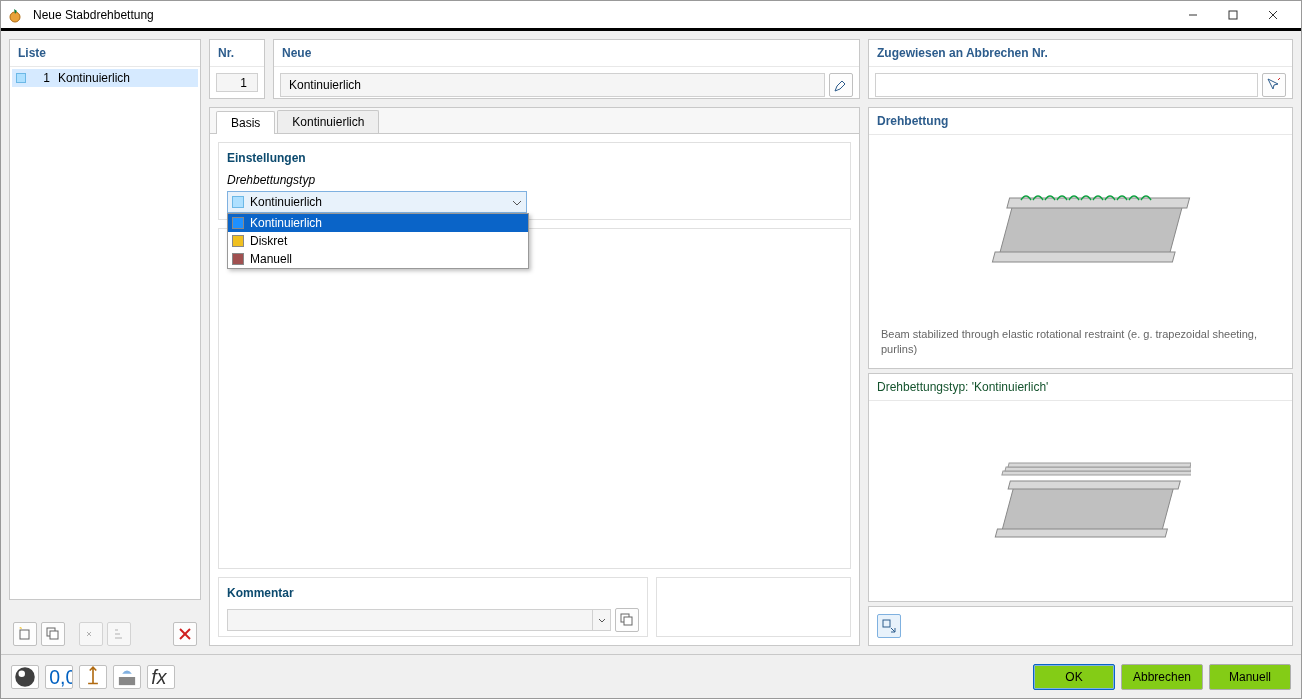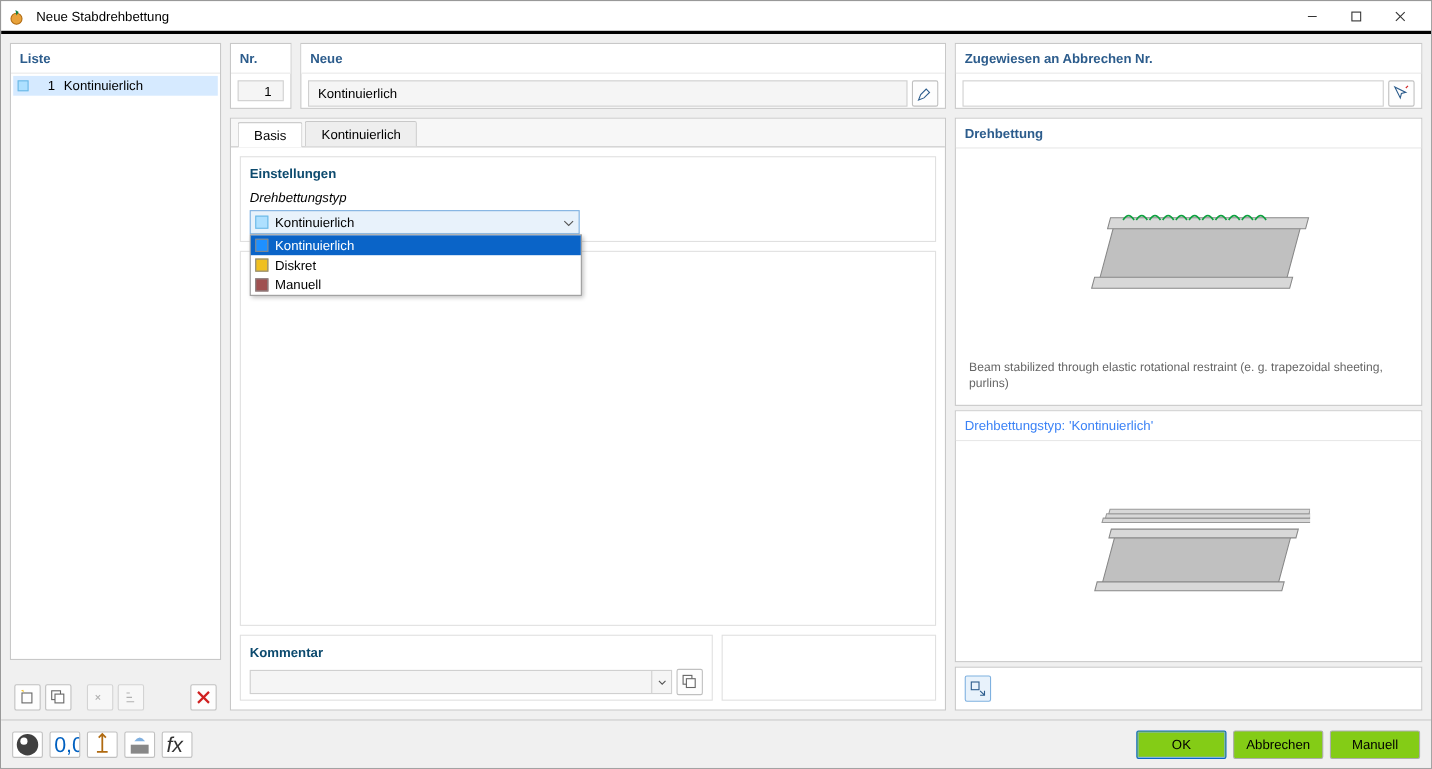--- a/index.html
+++ b/index.html
@@ -250,21 +250,21 @@
                 <rect x="45" y="78" width="180" height="10" fill="#d8d8d8" stroke="#888"></rect>
               </g>
               <g stroke="#10a040" stroke-width="1.5" fill="none">
                 <path d="M50 26 q5 -8 10 0 m2 0 q5 -8 10 0 m2 0 q5 -8 10 0 m2 0 q5 -8 10 0 m2 0 q5 -8 10 0 m2 0 q5 -8 10 0 m2 0 q5 -8 10 0 m2 0 q5 -8 10 0 m2 0 q5 -8 10 0 m2 0 q5 -8 10 0 m2 0 q5 -8 10 0"></path>
               </g>
             </svg>
           </div>
           <div class="pdesc">Beam stabilized through elastic rotational restraint (e. g. trapezoidal sheeting, purlins)</div>
         </div>
         <div class="preview-panel prev2">
-          <div class="panel-header" style="font-weight:400;color:#3b82f6">Drehbettungstyp: 'Kontinuierlich'</div>
+          <div class="panel-header" style="font-weight:400;color:#14532d">Drehbettungstyp: 'Kontinuierlich'</div>
           <div class="pbody">
             <svg width="220" height="120" viewBox="0 0 220 120">
               <g transform="skewX(-15)">
                 <rect x="55" y="45" width="160" height="45" fill="#c0c0c0" stroke="#888"></rect>
                 <rect x="50" y="40" width="170" height="8" fill="#d8d8d8" stroke="#888"></rect>
                 <rect x="50" y="88" width="170" height="8" fill="#d8d8d8" stroke="#888"></rect>
                 <g fill="#d8d8d8" stroke="#999">
                   <rect x="40" y="30" width="190" height="4"></rect>
                   <rect x="42" y="26" width="186" height="4"></rect>
                   <rect x="44" y="22" width="182" height="4"></rect>

